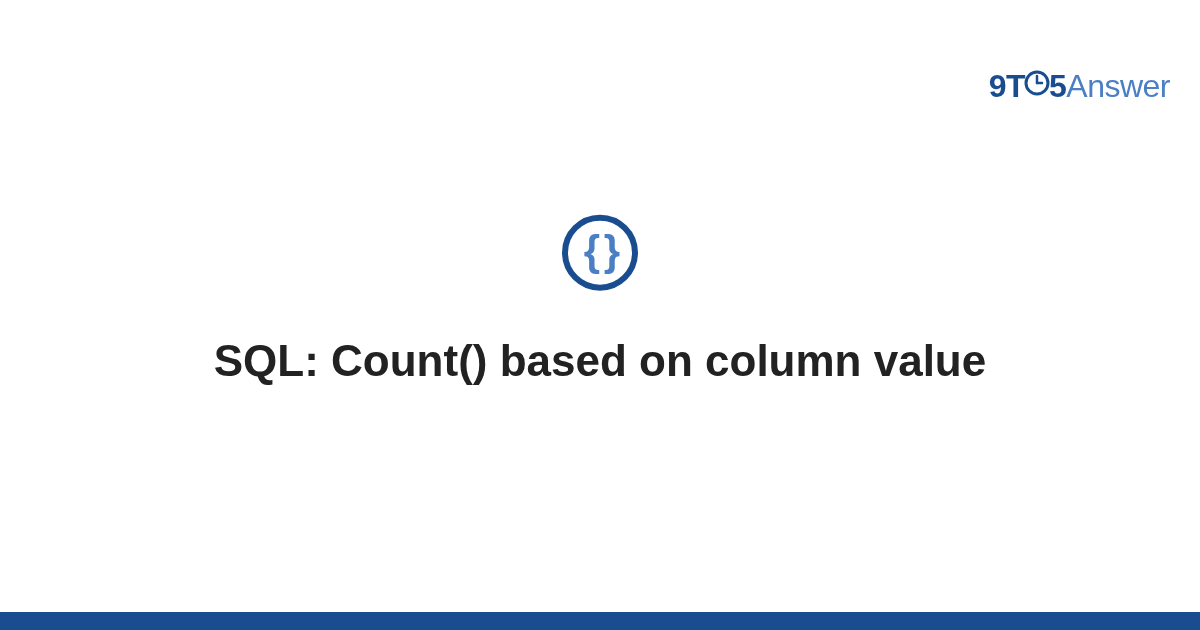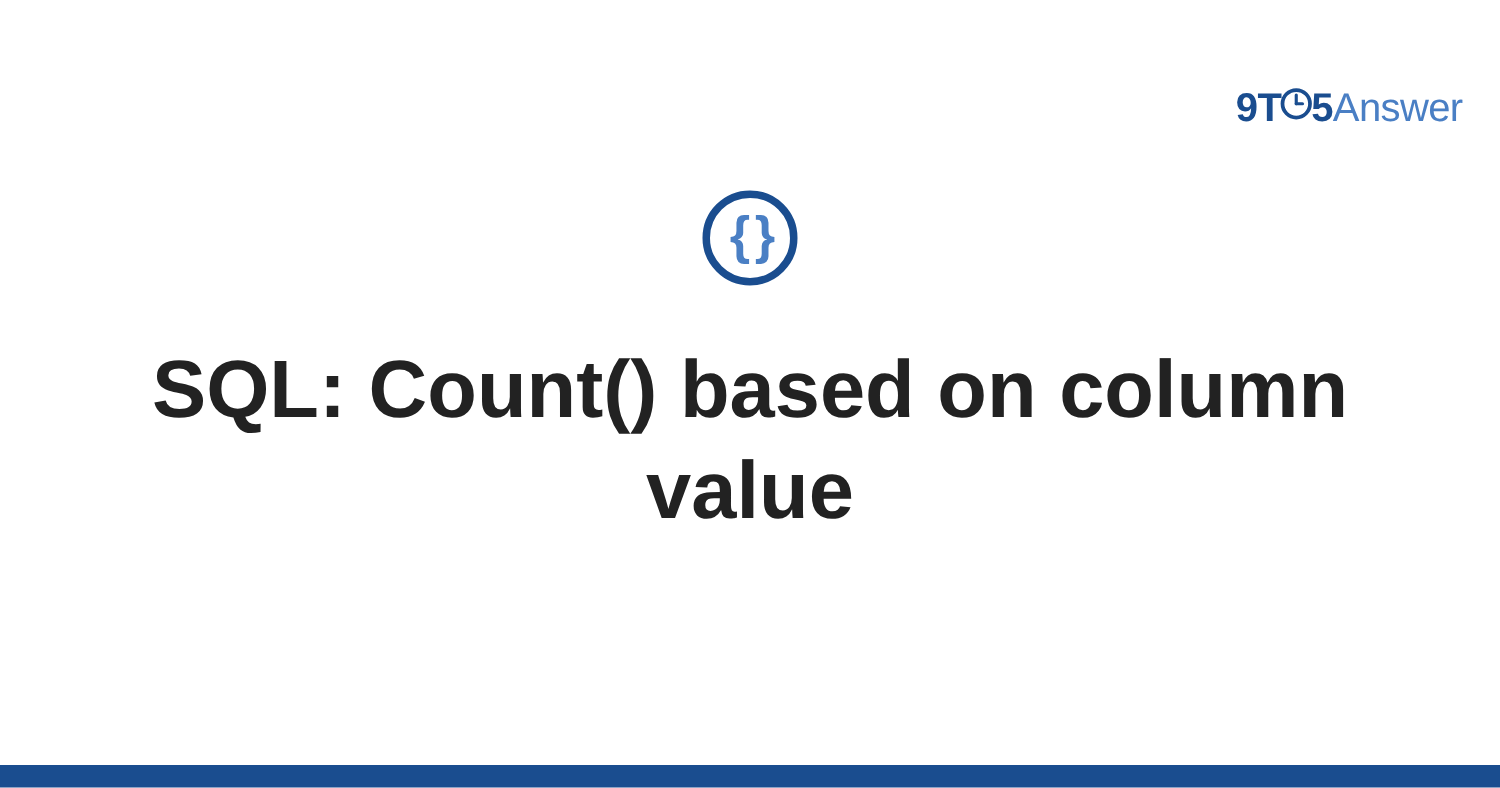--- a/index.html
+++ b/index.html
@@ -65,21 +65,21 @@
       font-size: 42px;
       font-weight: 700;
       color: #4a7fc4;
       font-family: Helvetica, Arial, sans-serif;
       letter-spacing: -4px;
       line-height: 1;
       position: relative;
       top: -2px;
     }
     .page-title {
-      font-size: 65px;
+      font-size: 44px;
       font-weight: 700;
       color: #222222;
       line-height: 1.25;
       padding: 0 88px;
     }
     .footer-bar {
       position: absolute;
       bottom: 0;
       left: 0;
       width: 100%;

